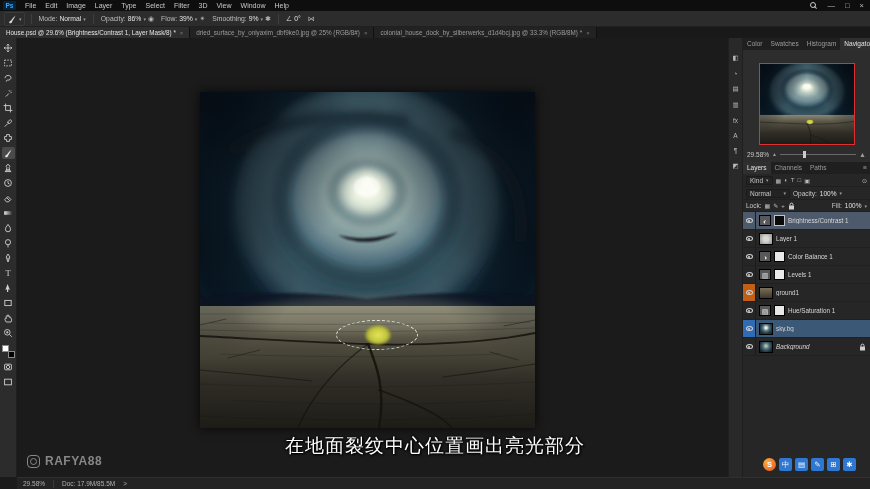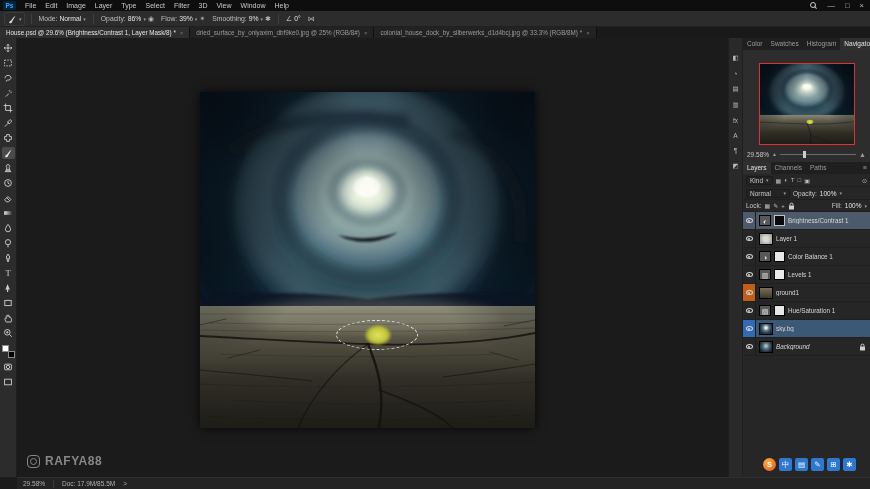--- a/index.html
+++ b/index.html
@@ -385,20 +385,21 @@
             <path d="M0 222 H335 M10 231 C100 233 240 233 330 230 M0 238 C80 240 200 241 335 236 M20 262 C100 265 200 266 300 262 M0 292 C90 296 200 297 335 290 M30 308 C120 313 220 314 310 308 M0 324 C100 329 230 330 335 322"></path>
           </g>
         </g>
         <ellipse cx="178" cy="243" rx="13" ry="10" fill="url(#blobg)" filter="url(#b1)"></ellipse>
       </svg>
       <div class="art-vignette"></div>
       <div class="selection-ellipse"></div>
     </div>
   </div>
 
+  <div class="caption">在地面裂纹中心位置画出亮光部分</div>
   <div class="watermark">
     <span class="wm-cam"></span>
     <span class="wm-text">RAFYA88</span>
   </div>
 
   <div class="panel-strip">
     <span>◧</span>
     <span>◔</span>
     <span>▤</span>
     <span>▥</span>

